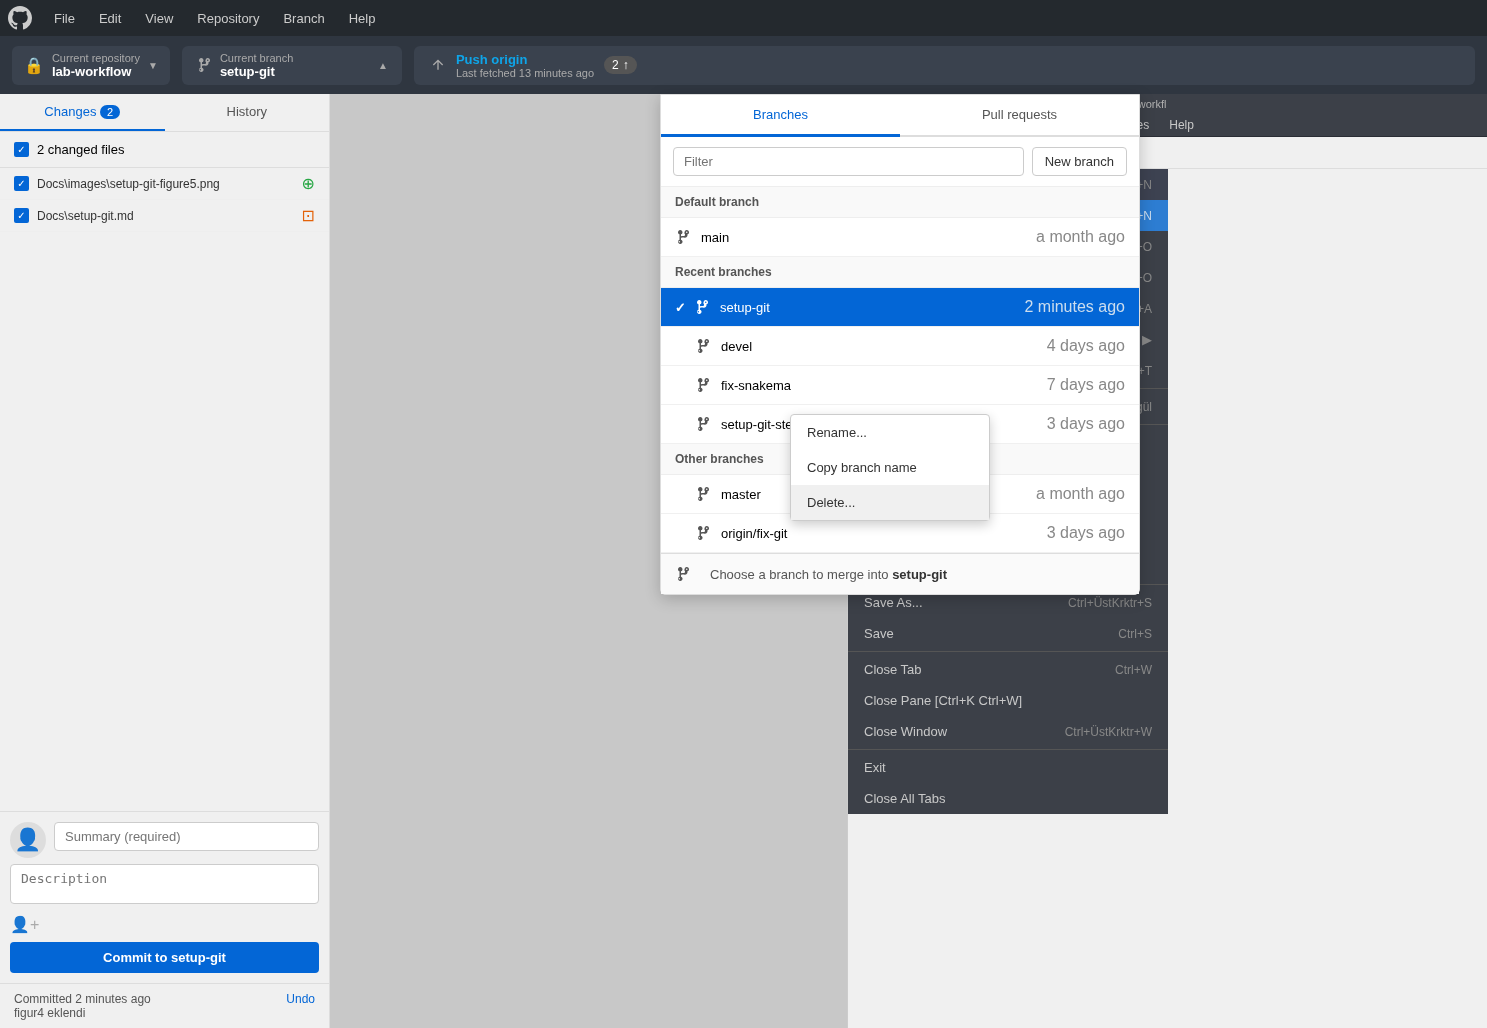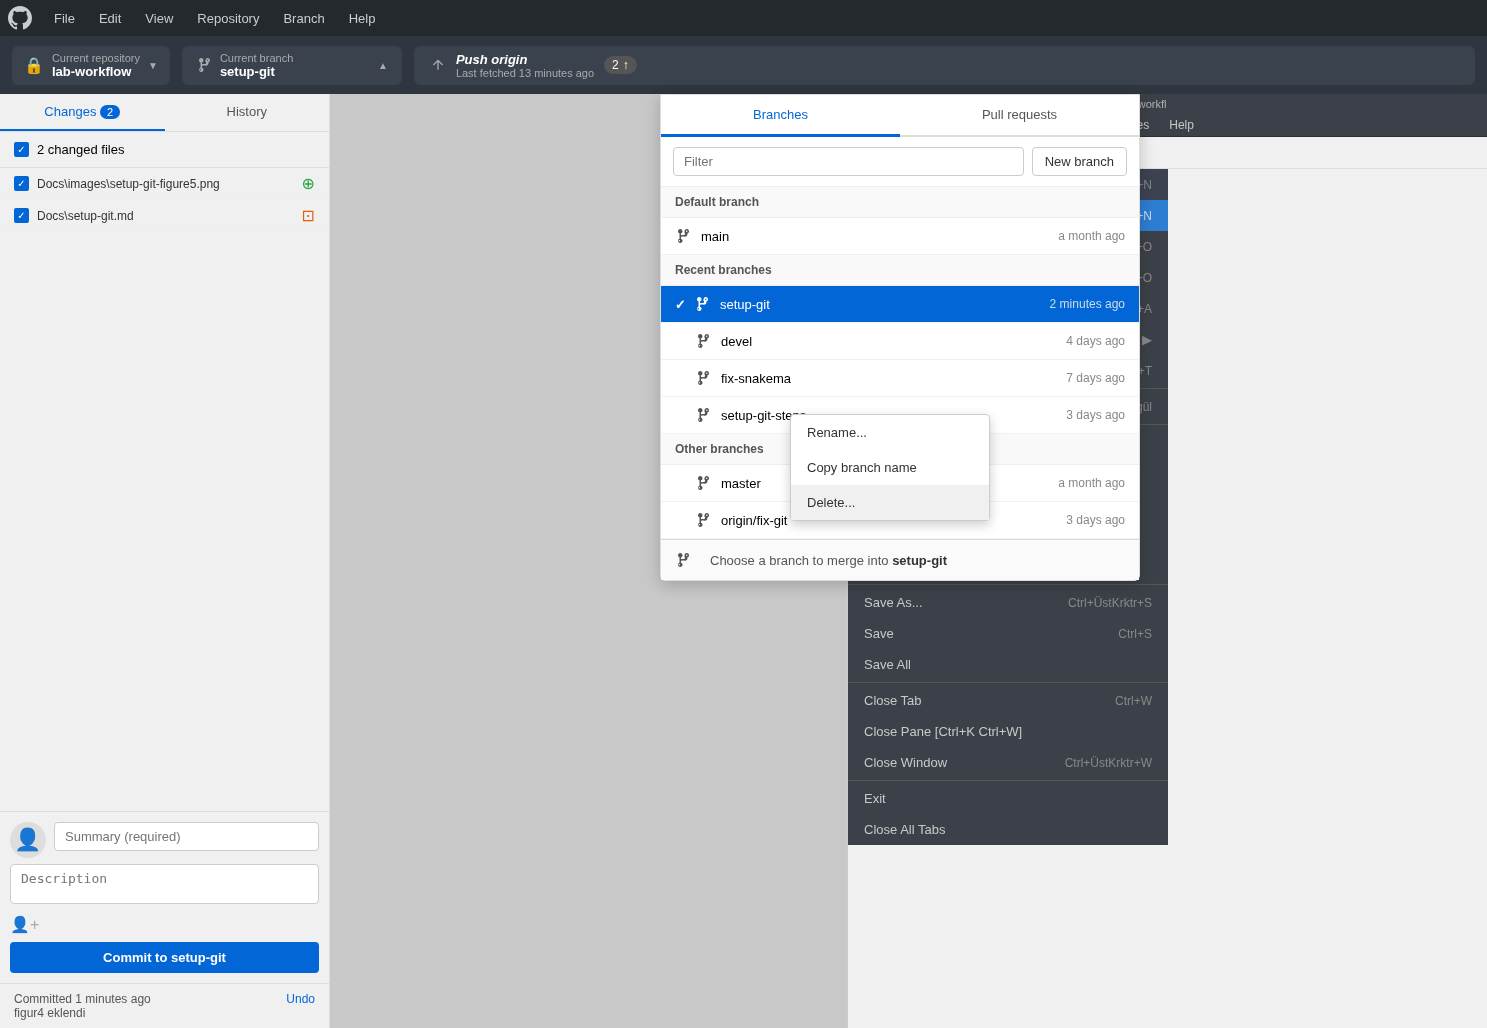--- a/index.html
+++ b/index.html
@@ -17,21 +17,21 @@
     .repo-label .sub { font-size: 11px; color: #aaa; }
     .repo-label .main { font-size: 13px; font-weight: bold; color: #fff; }
 
     .current-branch-btn { display: flex; align-items: center; gap: 8px; color: #fff; padding: 6px 14px; background: #3a424e; border-radius: 6px; cursor: pointer; min-width: 200px; }
     .current-branch-btn .branch-label { display: flex; flex-direction: column; }
     .current-branch-btn .branch-label .sub { font-size: 11px; color: #aaa; }
     .current-branch-btn .branch-label .main { font-size: 13px; font-weight: 600; color: #fff; }
 
     .push-btn { display: flex; align-items: center; gap: 10px; color: #fff; padding: 6px 16px; background: #3a424e; border-radius: 6px; cursor: pointer; }
     .push-btn .push-label .sub { font-size: 11px; color: #aaa; }
-    .push-btn .push-label .main { font-size: 13px; font-weight: 600; color: #ffffff; font-style: italic; }
+    .push-btn .push-label .main { font-size: 13px; font-weight: 600; color: #0ea5e9; }
     .push-badge { background: #555; border-radius: 12px; padding: 2px 8px; font-size: 12px; display: flex; align-items: center; gap: 4px; }
 
     
     .main-area { display: flex; height: calc(1028px - 36px - 58px); border-radius: 25px; }
 
     
     .left-panel { width: 330px; background: #f0f0f0; border-right: 1px solid #ddd; display: flex; flex-direction: column; }
     .tabs { display: flex; border-bottom: 1px solid #ddd; background: #f0f0f0; }
     .tab { flex: 1; padding: 10px 8px; text-align: center; cursor: pointer; font-size: 13px; color: #555; border-bottom: 2px solid transparent; }
     .tab.active { color: #0366d6; border-bottom: 2px solid #0366d6; }
@@ -82,21 +82,21 @@
     .branches-top { display: flex; align-items: center; gap: 8px; padding: 10px 12px; border-bottom: 1px solid #eee; }
     .filter-input { flex: 1; border: 1px solid #ccc; border-radius: 4px; padding: 6px 10px; font-size: 13px; color: #999; }
     .new-branch-btn { background: #fff; border: 1px solid #ccc; border-radius: 4px; padding: 6px 12px; font-size: 13px; cursor: pointer; color: #333; }
 
     .branch-section-header { padding: 8px 14px; font-size: 12px; font-weight: 600; color: #555; background: #f9f9f9; border-bottom: 1px solid #eee; }
     .branch-item { display: flex; align-items: center; padding: 10px 14px; border-bottom: 1px solid #f0f0f0; cursor: pointer; }
     .branch-item.selected { background: #0366d6; color: #fff; }
     .branch-item.selected .branch-time { color: #cde; }
     .branch-icon { margin-right: 10px; color: #555; font-size: 14px; }
     .branch-name { flex: 1; font-size: 13px; }
-    .branch-time { font-size: 12px; color: #888; }
+    .branch-time { font-size: 16px; color: #888; }
     .branch-check { margin-right: 8px; color: #fff; font-weight: bold; }
 
     .merge-bar { padding: 12px 14px; border-top: 1px solid #ddd; display: flex; align-items: center; gap: 19px; background: #fafafa; }
     .merge-text { font-size: 13px; color: #555; }
     .merge-text strong { color: #333; }
 
     
     .branch-ctx-menu { position: absolute; left: 460px; top: 320px; background: #fff; border: 1px solid #ccc; border-radius: 4px; box-shadow: 0 4px 12px rgba(0,0,0,0.2); z-index: 200; width: 200px; }
     .bctx-item { padding: 10px 16px; font-size: 13px; cursor: pointer; color: #333; }
   </style>
@@ -188,21 +188,21 @@
       </div>
       <textarea class="description-input" placeholder="Description" style=""></textarea>
       <div class="co-author-row">
         <span style="font-size:16px;color:#aaa;">👤+</span>
       </div>
       <button class="commit-btn">Commit to setup-git</button>
     </div>
 
     <div class="last-commit">
       <div class="last-commit-text">
-        <div>Committed 1 minutes ago</div>
+        <div>Committed 2 minutes ago</div>
         <div>figur4 eklendi</div>
       </div>
       <span class="undo-btn">Undo</span>
     </div>
   </div>
 
   <div class="right-panel">
 
     <div class="branches-overlay">
       <div class="branches-tabs">
@@ -358,23 +358,20 @@
         </div>
         <div class="ctx-separator"></div>
         <div class="ctx-item">
           <span>Save As...</span>
           <span class="ctx-shortcut">Ctrl+ÜstKrktr+S</span>
         </div>
         <div class="ctx-item">
           <span>Save</span>
           <span class="ctx-shortcut">Ctrl+S</span>
         </div>
-        <div class="ctx-item">
-          <span>Save All</span>
-        </div>
         <div class="ctx-separator"></div>
         <div class="ctx-item">
           <span>Close Tab</span>
           <span class="ctx-shortcut">Ctrl+W</span>
         </div>
         <div class="ctx-item">
           <span>Close Pane [Ctrl+K Ctrl+W]</span>
         </div>
         <div class="ctx-item">
           <span>Close Window</span>

